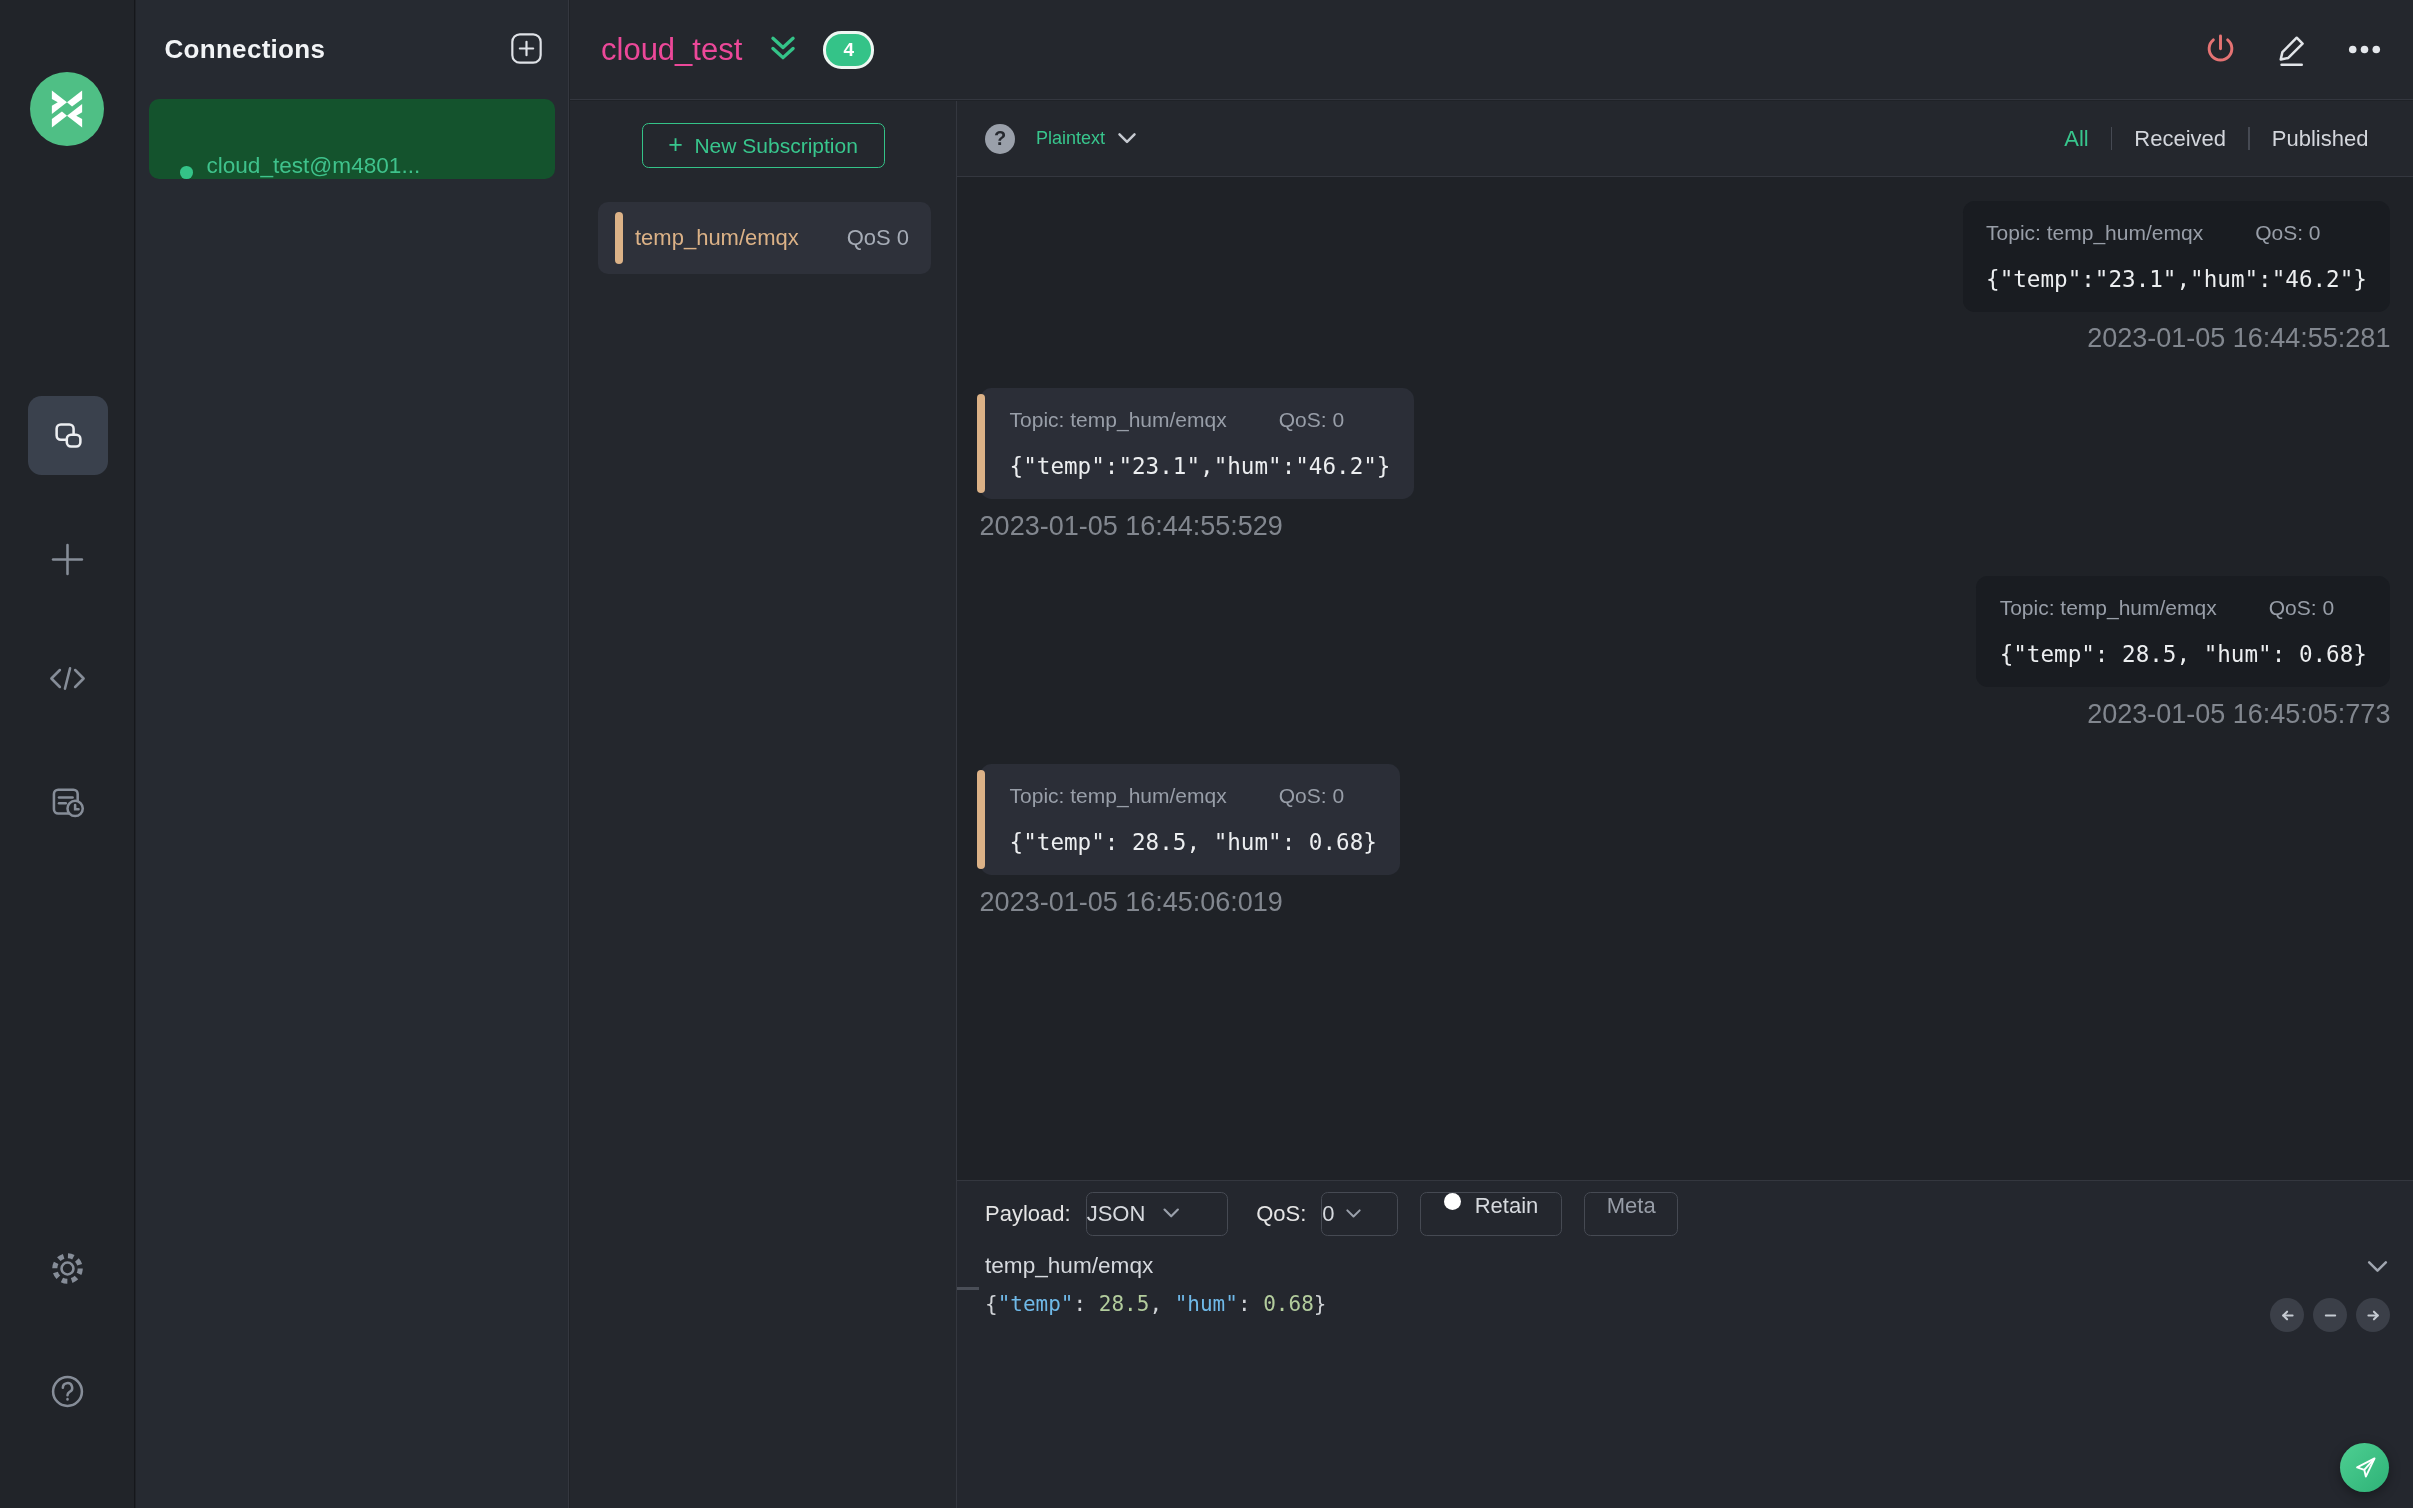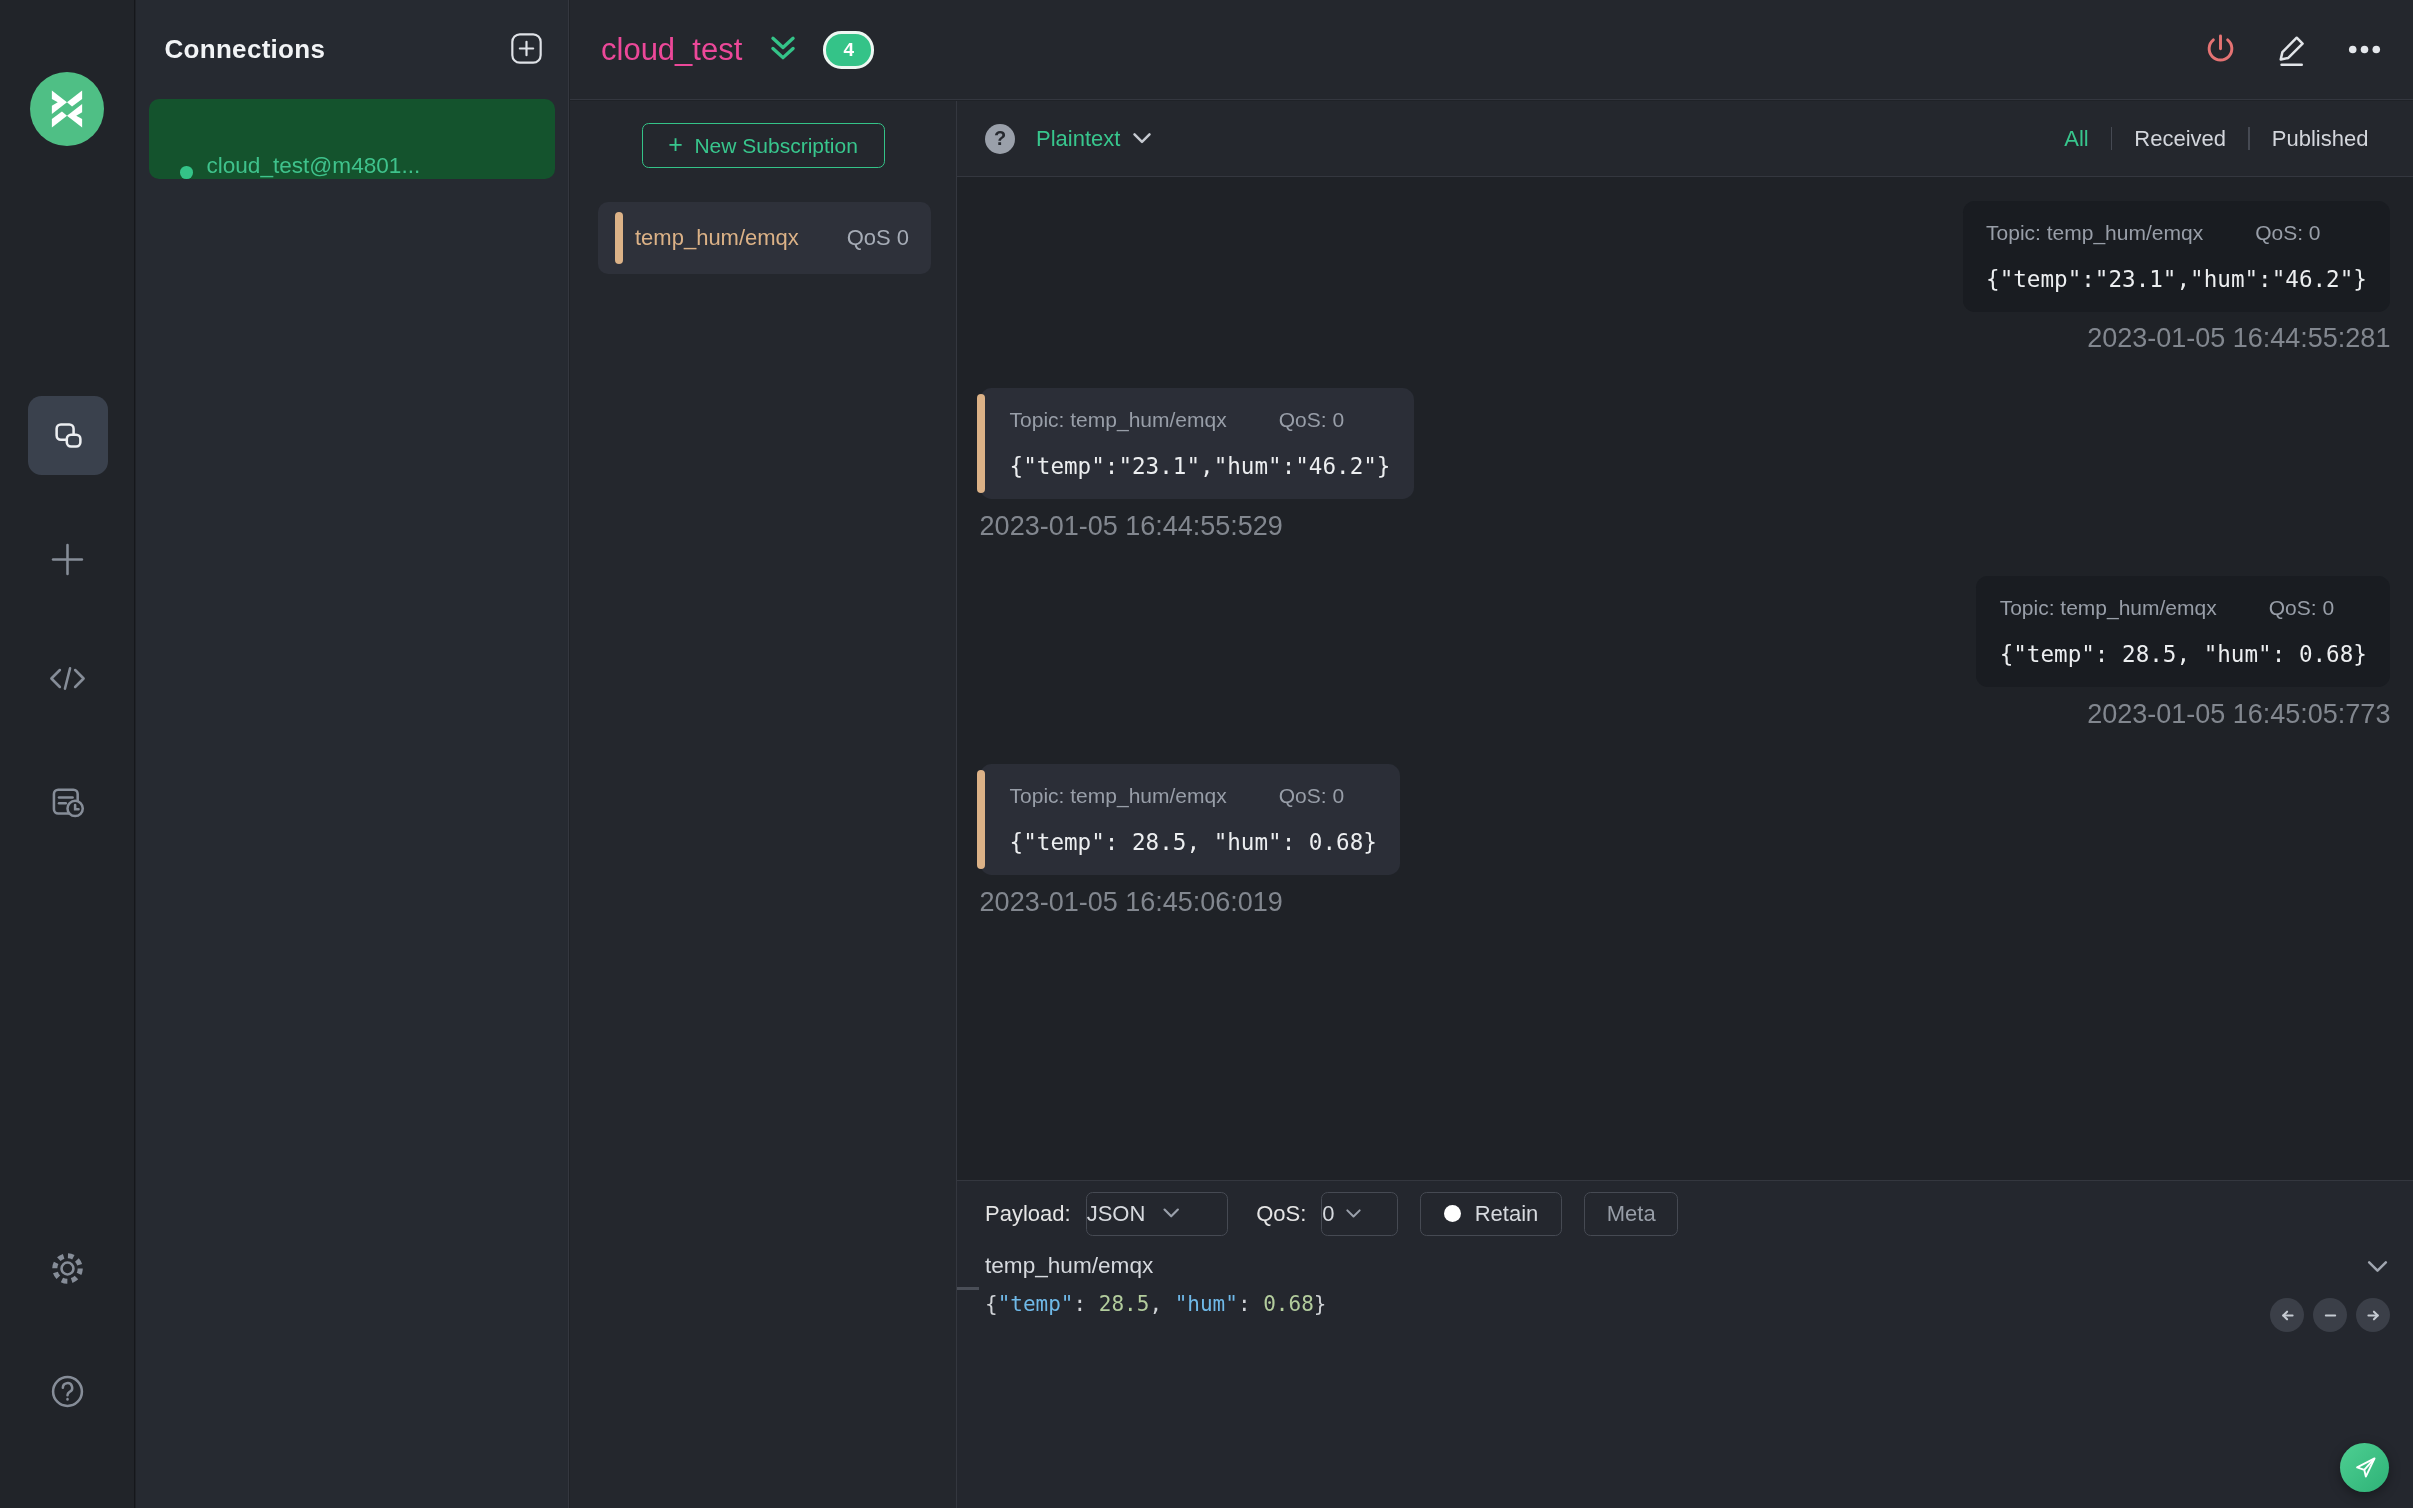--- a/index.html
+++ b/index.html
@@ -55,21 +55,21 @@
   .sub-topic{margin-left:37px;font-size:22px;color:#dcb287;}
   .sub-qos{margin-left:auto;margin-right:22px;font-size:22px;color:#a6acb6;}
 
   
   .msg-area{flex:1;display:flex;flex-direction:column;background:#1f2227;min-width:0;}
   .msg-header{height:75px;flex:none;background:#24272d;border-bottom:1.7px solid #34373f;
               display:flex;align-items:center;padding:0 22.6px 0 28px;}
   .help-badge{width:30px;height:30px;border-radius:50%;background:#9aa0aa;color:#272a30;
               font-size:20px;font-weight:bold;display:flex;align-items:center;justify-content:center;
               cursor:pointer;}
-  .fmt{margin-left:21px;font-size:22px;color:#38c68d;cursor:pointer;}
+  .fmt{margin-left:21px;font-size:18px;color:#38c68d;cursor:pointer;}
   .fmt-chev{margin-left:11px;display:flex;cursor:pointer;}
   .filters{margin-left:auto;display:flex;align-items:center;font-size:22px;}
   .filter{padding:0 22px;color:#d3d6dc;cursor:pointer;}
   .filter.active{color:#38c68d;}
   .filters .fsep{width:1.7px;height:23.5px;background:#464a53;}
 
   .msg-list{flex:1;position:relative;overflow:hidden;}
   .msg{position:absolute;display:flex;flex-direction:column;}
   .msg.right{right:22.6px;align-items:flex-end;}
   .msg.left{left:22.6px;align-items:flex-start;}
@@ -85,21 +85,21 @@
   .publish{height:328px;flex:none;background:#24272e;border-top:1.7px solid #34373f;
            position:relative;padding:10px 0 0 28px;box-sizing:border-box;}
   .pub-toolbar{display:flex;align-items:center;height:45px;}
   .pl{font-size:22px;color:#e5e5e5;}
   .sel{display:flex;align-items:center;gap:17px;height:44px;
        border:1.7px solid #464a53;border-radius:6.7px;color:#d6d9de;font-size:22px;
        box-sizing:border-box;cursor:pointer;}
   .sel.fmt-sel{width:142px;margin-left:15px;}
   .sel.qos-sel{width:77px;margin-left:15px;gap:10px;}
   .pl.qos-lab{margin-left:28.5px;}
-  .toggle{display:flex;align-items:center;justify-content:center;gap:13.4px;height:44px;
+  .toggle{display:flex;justify-content:center;gap:13.4px;height:44px;
           border:1.7px solid #464a53;border-radius:6.7px;color:#d6d9de;font-size:22px;
           box-sizing:border-box;cursor:pointer;}
   .toggle.retain{width:142px;margin-left:22px;}
   .toggle.meta{width:94px;margin-left:22px;color:#979da7;}
   .rdot{width:17px;height:17px;border-radius:50%;background:#fff;}
   .pub-topic-row{margin-top:17px;display:flex;align-items:center;padding-right:22.6px;}
   .pub-topic{font-size:22.6px;color:#d6d9de;}
   .collapse{margin-left:auto;display:flex;cursor:pointer;}
   .gdash{position:absolute;left:0;top:106px;width:22px;height:2.5px;background:#4a4e57;}
   .pub-editor{margin-top:13.4px;font-size:21px;white-space:nowrap;}

